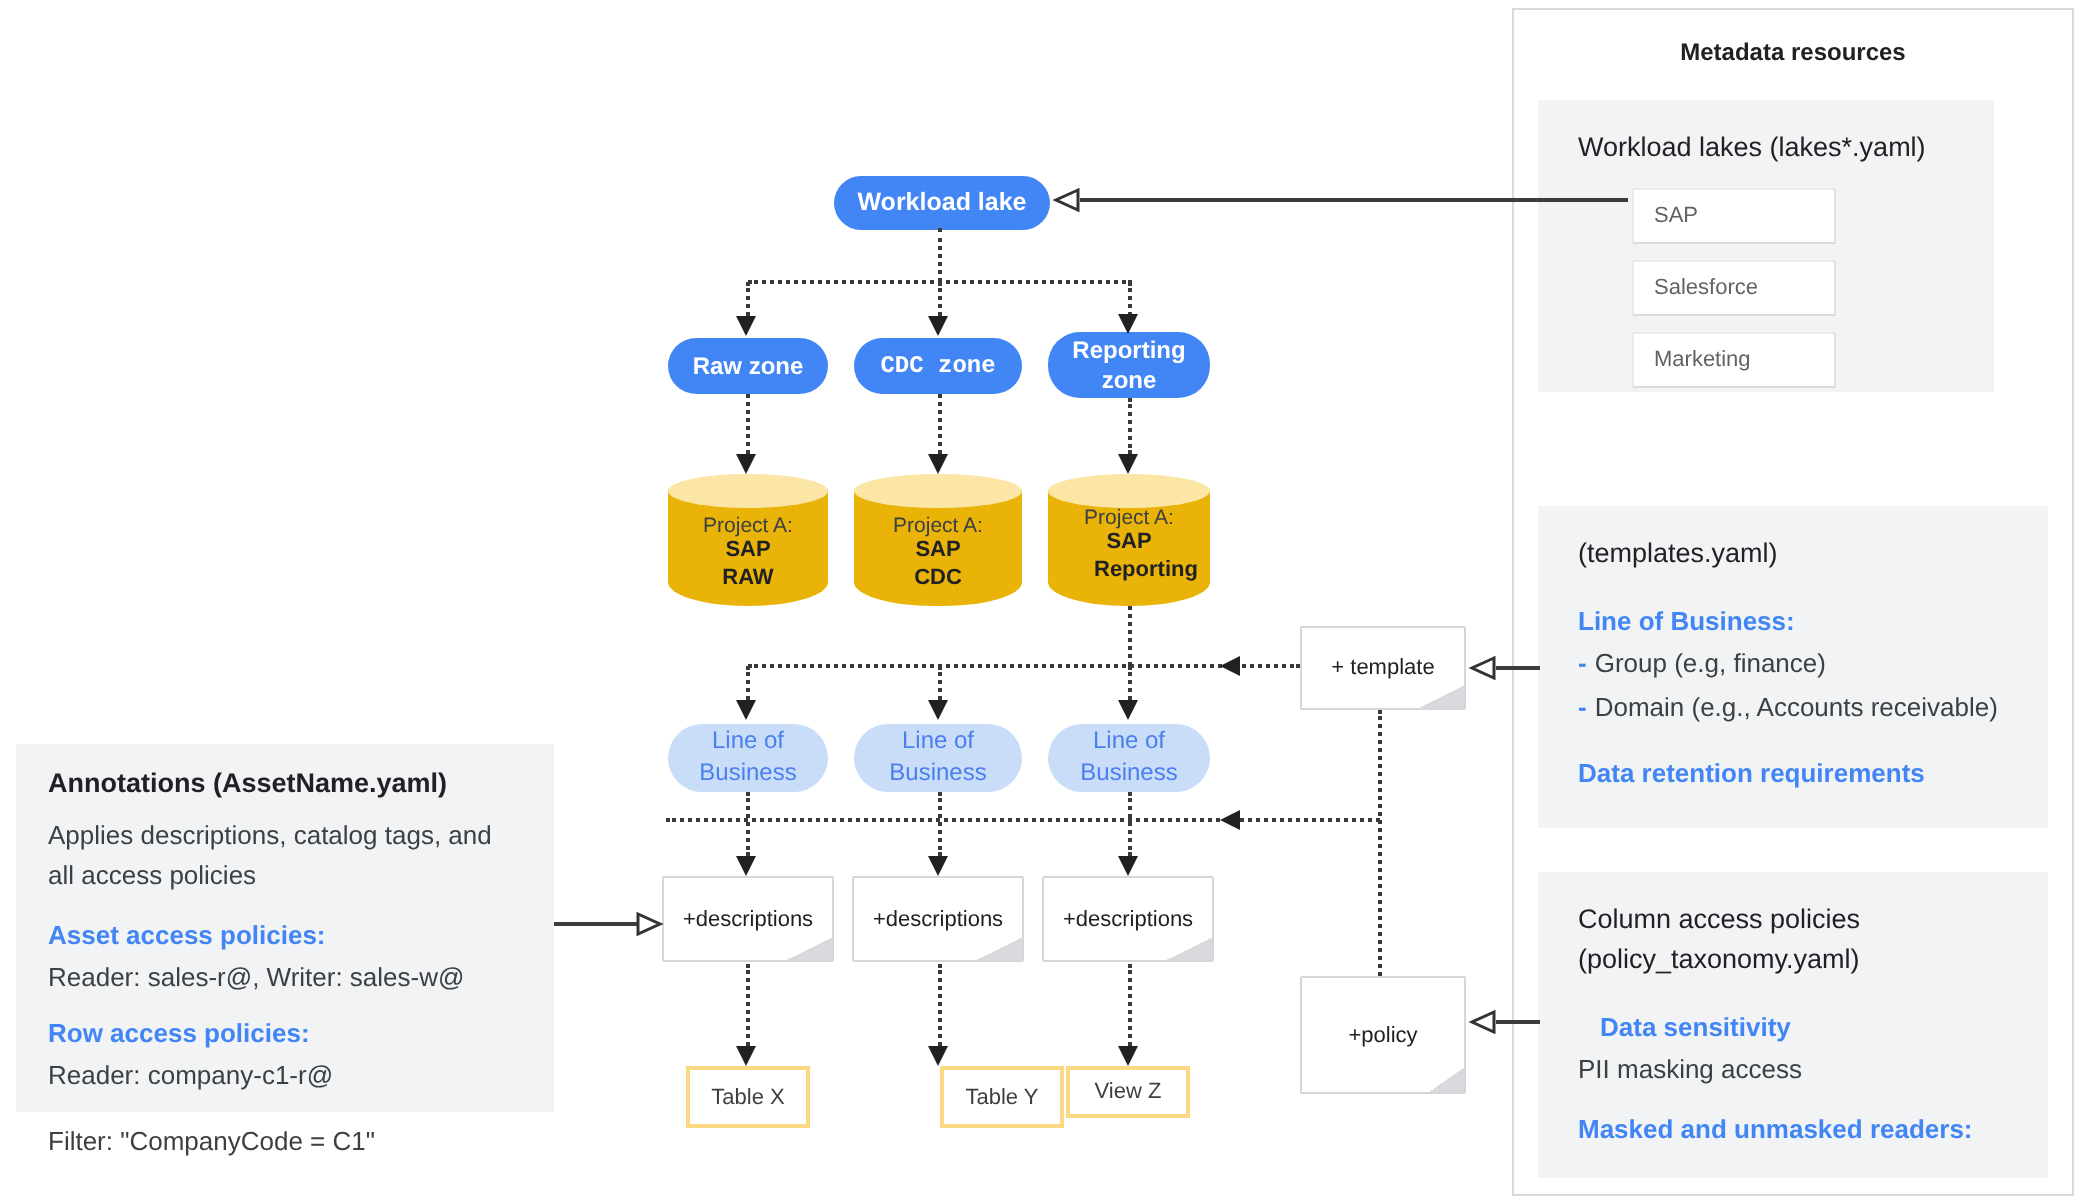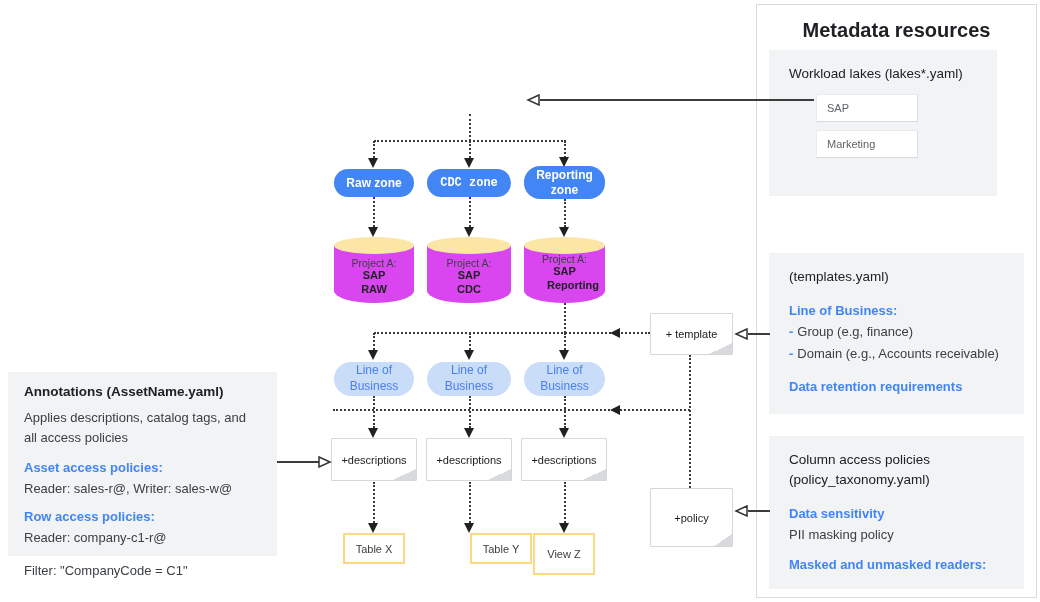--- a/index.html
+++ b/index.html
@@ -18,56 +18,59 @@
   .oarr{position:absolute;z-index:6;line-height:0;}
 
   
   .pill{position:absolute;background:#4285F4;color:#fff;border-radius:16px;
         display:flex;align-items:center;justify-content:center;text-align:center;
         font-size:12px;font-weight:bold;line-height:1.2;z-index:2;}
   .lake{width:108px;height:27px;font-size:12.5px;border-radius:14px;}
   .lob{position:absolute;background:#C9DCF8;color:#4A80EE;border-radius:17px;
        display:flex;align-items:center;justify-content:center;text-align:center;
        font-size:12px;line-height:1.3;padding:0 10px;z-index:2;}
-  .cyl{position:absolute;background:#d946ef;border-radius:0 0 40px 40px/0 0 12px 12px;
+  .cyl{position:absolute;background:#eab308;border-radius:0 0 40px 40px/0 0 12px 12px;
        z-index:2;text-align:center;padding-top:12px;}
   .cyl::before{content:'';position:absolute;top:-8px;left:0;width:100%;height:17px;
        background:#FBE6A6;border-radius:50%;}
   .cyl .l1{font-size:10.5px;color:#3c4043;position:relative;}
   .cyl .l2{font-size:11px;font-weight:bold;color:#202124;position:relative;line-height:1.25;
        padding:0 23px;}
   .note{position:absolute;background:linear-gradient(to top left,#d8dade 0 10px,#ffffff 10px);
         border:1px solid #d5d7db;display:flex;align-items:center;justify-content:center;
         font-size:11px;color:#212121;z-index:2;border-radius:1px;}
   .tblbox{position:absolute;background:#fff;border:2px solid #FBD982;display:flex;
         align-items:center;justify-content:center;font-size:11px;color:#3c4043;z-index:2;}
 
   
   .rpanel{position:absolute;left:756px;top:4px;width:281px;height:594px;background:#fff;
         border:1px solid #d8dadd;z-index:1;}
-  .rpanel .ptitle{margin-top:14px;text-align:center;font-size:20px;font-weight:bold;color:#202124;}
+  .rpanel .ptitle{margin-top:14px;text-align:center;font-size:12px;font-weight:bold;color:#202124;}
   .sec{position:absolute;left:12px;background:#F1F3F4;padding:14px 12px 12px 20px;}
   .sec .stitle{font-size:13.5px;font-weight:normal;color:#202124;line-height:20px;}
   .bluehead{color:#4285F4;font-weight:bold;font-size:13px;line-height:20px;}
   .bodytxt{font-size:13px;color:#3c4043;line-height:21px;white-space:nowrap;}
   .bullet{font-size:13px;color:#3c4043;line-height:22px;white-space:nowrap;}
   .bullet .pfx{color:#4285F4;font-weight:bold;margin-right:4px;}
   .card{width:102px;height:28px;margin:0 0 8px 27px;background:#fff;border:1px solid #e8eaed;
         border-bottom-color:#d8dadd;border-right-color:#dfe1e4;display:flex;align-items:center;
         padding-left:10px;font-size:11px;color:#5f6368;}
   .lpanel{position:absolute;left:8px;top:372px;width:269px;height:184px;background:#F1F3F4;
         padding:12px 16px;z-index:1;}
   .lpanel .stitle{font-size:13.5px;font-weight:bold;color:#202124;margin-bottom:9px;}
   .lpanel .desc{font-size:13px;color:#3c4043;line-height:20px;margin-bottom:10px;}
 </style>
 </head>
 <body>
 
 <div class="stage">
 
+  <div class="pill lake" style="left:417px;top:88px;">
+    <span>Workload lake</span>
+  </div>
 
   <div class="pill" style="left:334px;top:169px;width:80px;height:28px;border-radius:14px;">
     <span>Raw zone</span>
   </div>
   <div class="pill" style="left:427px;top:169px;width:84px;height:28px;border-radius:14px;font-family:Liberation Mono, monospace;">
     <span>CDC zone</span>
   </div>
   <div class="pill" style="left:524px;top:166px;width:81px;height:33px;padding:0 10px;">
     <span>Reporting zone</span>
   </div>
@@ -104,21 +107,21 @@
   <div class="note" style="left:521px;top:438px;width:86px;height:43px;">
     <span>+descriptions</span>
   </div>
 
   <div class="tblbox" style="left:343px;top:533px;width:62px;height:31px;">
     <span>Table X</span>
   </div>
   <div class="tblbox" style="left:438px;top:533px;width:62px;height:31px;margin-left:32px;">
     <span>Table Y</span>
   </div>
-  <div class="tblbox" style="left:533px;top:533px;width:62px;height:42px;">
+  <div class="tblbox" style="left:533px;top:533px;width:62px;height:26px;">
     <span>View Z</span>
   </div>
 
   <div class="note" style="left:650px;top:313px;width:83px;height:42px;">
     <span>+ template</span>
   </div>
   <div class="note" style="left:650px;top:488px;width:83px;height:59px;">
     <span>+policy</span>
   </div>
 
@@ -196,41 +199,44 @@
 
   <div class="rpanel">
     <div class="ptitle">Metadata resources</div>
 
     <div class="sec" style="top:45px;width:228px;height:146px;">
       <div class="stitle" style="margin-bottom:10px;">Workload lakes (lakes*.yaml)</div>
       <div class="card">
         <span>SAP</span>
       </div>
       <div class="card">
+        <span>Salesforce</span>
+      </div>
+      <div class="card">
         <span>Marketing</span>
       </div>
     </div>
 
     <div class="sec" style="top:248px;width:255px;height:161px;">
       <div class="stitle">(templates.yaml)</div>
       <div class="bluehead" style="margin-top:14px;">Line of Business:</div>
       <div class="bullet">
         <span class="pfx">-</span><span>Group (e.g, finance)</span>
       </div>
       <div class="bullet">
         <span class="pfx">-</span><span>Domain (e.g., Accounts receivable)</span>
       </div>
       <div class="bluehead" style="margin-top:12px;">Data retention requirements</div>
     </div>
 
     <div class="sec" style="top:431px;width:255px;height:153px;">
       <div class="stitle">Column access policies</div>
       <div class="stitle">(policy_taxonomy.yaml)</div>
-      <div class="bluehead" style="margin-top:14px;">Data sensitivity</div>
-      <div class="bodytxt">PII masking policy</div>
+      <div class="bluehead" style="margin-top:14px;margin-left:11px;">Data sensitivity</div>
+      <div class="bodytxt">PII masking access</div>
       <div class="bluehead" style="margin-top:10px;">Masked and unmasked readers:</div>
     </div>
   </div>
 
   <div class="lpanel">
     <div class="stitle">Annotations (AssetName.yaml)</div>
     <div class="desc">Applies descriptions, catalog tags, and all access policies</div>
     <div class="bluehead">Asset access policies:</div>
     <div class="bodytxt" style="margin-bottom:8px;">Reader: sales-r@, Writer: sales-w@</div>
     <div class="bluehead">Row access policies:</div>

